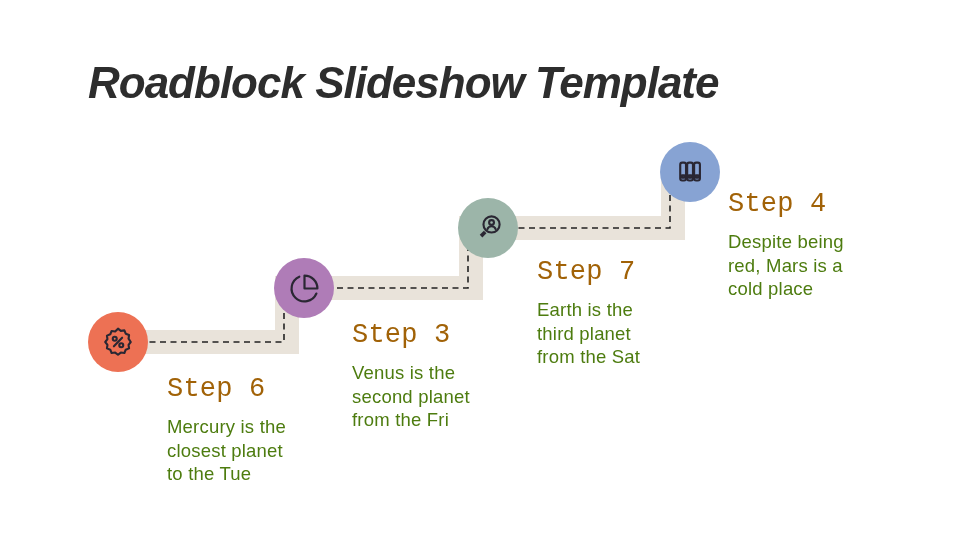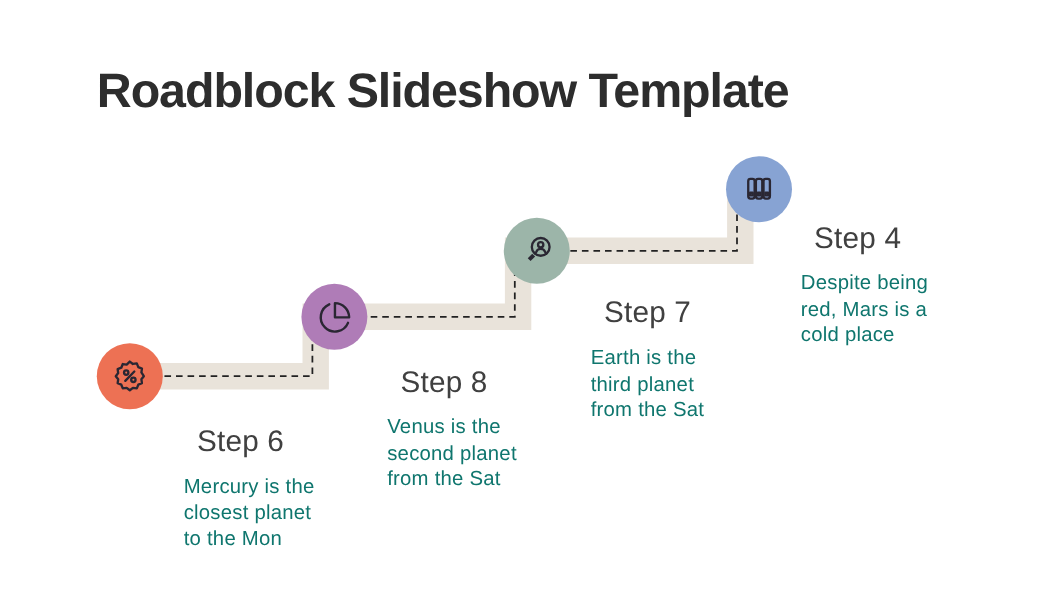--- a/index.html
+++ b/index.html
@@ -5,34 +5,36 @@
   html,body{margin:0;padding:0;}
   body{
     width:960px;height:540px;background:#ffffff;position:relative;overflow:hidden;
     font-family:"Liberation Sans", sans-serif;
   }
   .slide{position:absolute;inset:0;width:960px;height:540px;}
   .slide-title{
     position:absolute;left:88px;top:58px;margin:0;
     font-size:44px;font-weight:900;letter-spacing:-1px;color:#2d2d2d;
     font-family:"Liberation Sans", sans-serif;
+    font-style:italic;
   }
   .path-svg{position:absolute;left:0;top:0;z-index:1;}
   .step-circle{
     position:absolute;width:60px;height:60px;border-radius:50%;
     display:flex;align-items:center;justify-content:center;z-index:3;
   }
   .step-circle svg{display:block;}
   .step-text{position:absolute;z-index:2;width:170px;}
   .step-text h2{
-    margin:12px;font-size:27px;line-height:34px;font-weight:500;color:#404040;
+    margin:0;font-size:27px;line-height:34px;font-weight:500;color:#a16207;
     letter-spacing:0.2px;
+    font-family:Liberation Mono, monospace;
   }
   .step-text p{
-    margin:9px 0 0 0;font-size:18.5px;line-height:23.5px;font-weight:400;color:#0f766e;
+    margin:9px 0 0 0;font-size:18.5px;line-height:23.5px;font-weight:400;color:#4d7c0f;
     white-space:pre-line;letter-spacing:0.2px;
   }
   .c1{left:88px;top:312px;}
   .c2{left:274px;top:258px;}
   .c3{left:458px;top:198px;}
   .c4{left:660px;top:142px;}
   .t1{left:167px;top:372px;}
   .t2{left:352px;top:318px;}
   .t3{left:537px;top:255px;}
   .t4{left:728px;top:187px;}
@@ -82,28 +84,28 @@
       <rect x="6.3" y="14.3" width="1.7" height="1.7"></rect>
       <rect x="11.2" y="14.3" width="1.7" height="1.7"></rect>
       <rect x="16.1" y="14.3" width="1.7" height="1.7"></rect>
     </svg>
   </div>
 
   <div class="step-text t1">
     <h2>Step 6</h2>
     <p>Mercury is the
 closes​t planet
-to the Mon</p>
+to the Tue</p>
   </div>
 
   <div class="step-text t2">
-    <h2>Step 8</h2>
+    <h2>Step 3</h2>
     <p>Venus is the
 second planet
-from the Sat</p>
+from the Fri</p>
   </div>
 
   <div class="step-text t3">
     <h2>Step 7</h2>
     <p>Earth is the
 third planet
 from the Sat</p>
   </div>
 
   <div class="step-text t4">

